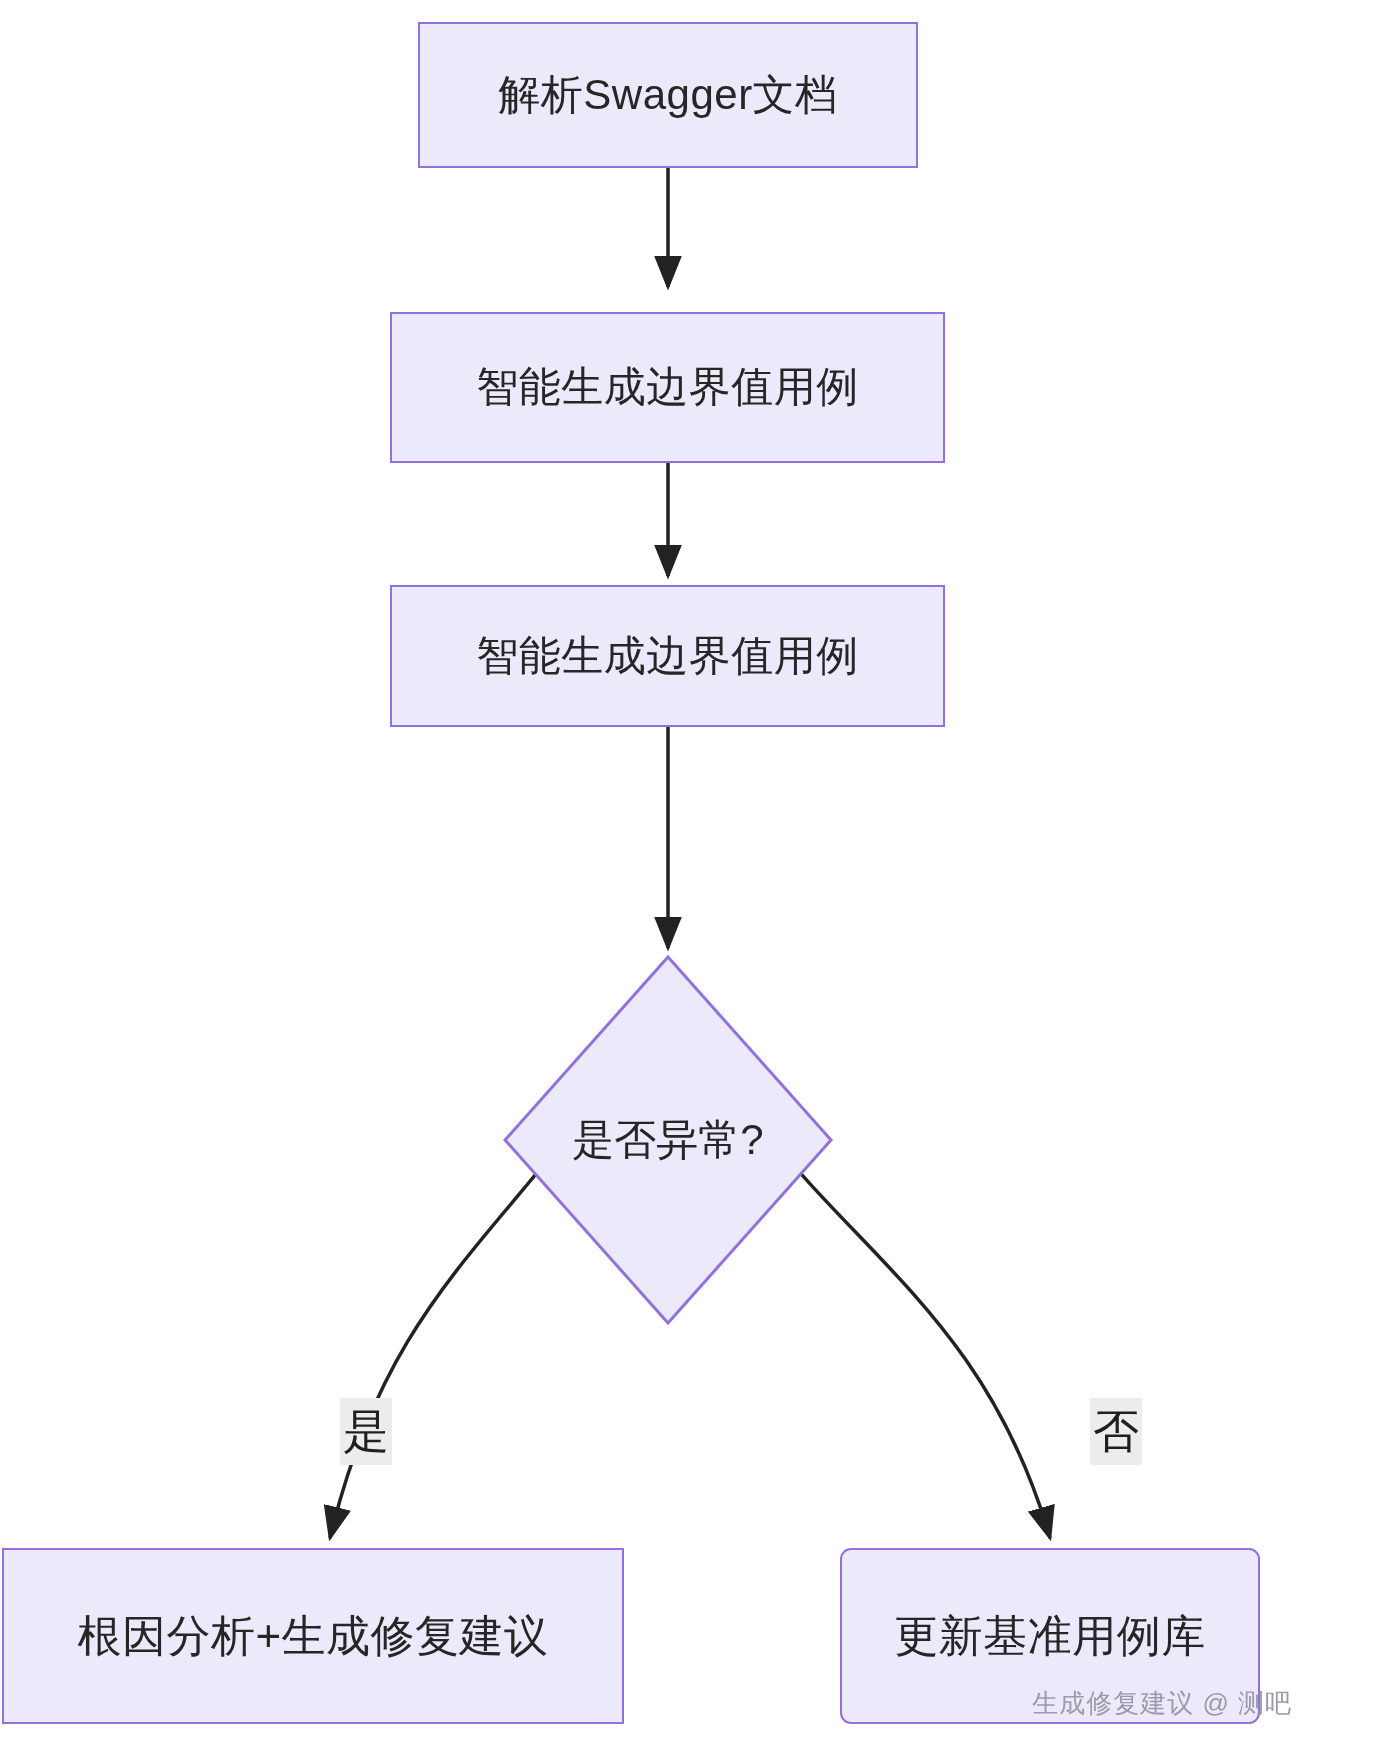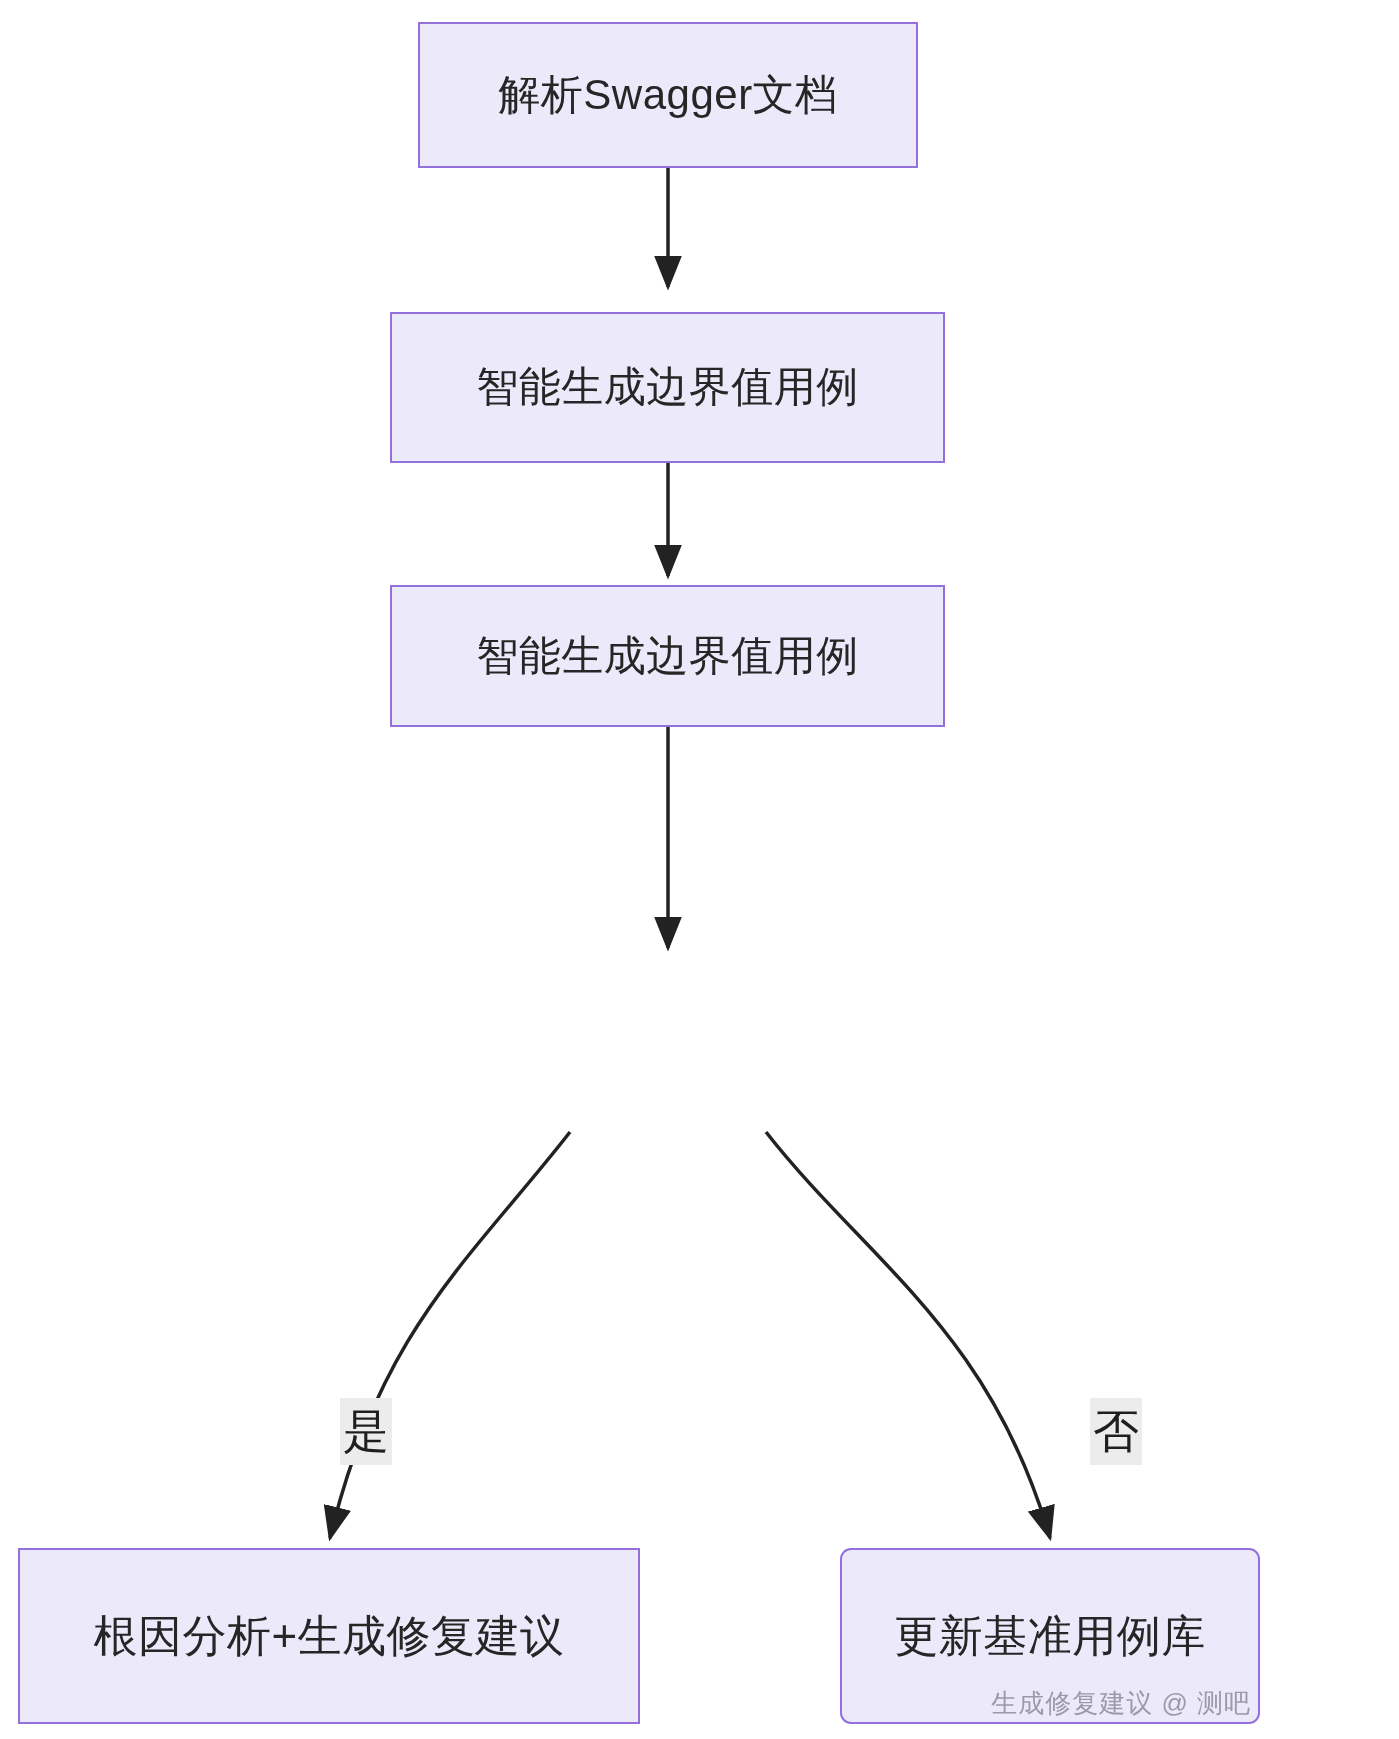--- a/index.html
+++ b/index.html
@@ -10,20 +10,21 @@
   }
   body {
     font-family: "Liberation Sans", "DejaVu Sans", sans-serif;
   }
   #canvas {
     position: relative;
     width: 1279px;
     height: 1739px;
     background: #ffffff;
     overflow: hidden;
+    padding-left: 41px;
   }
   
   .node {
     position: absolute;
     box-sizing: border-box;
     background: #ECEAFA;
     border: 2px solid #9370DB;
     display: flex;
     align-items: center;
     justify-content: center;
@@ -32,21 +33,21 @@
   .node .node-label {
     font-size: 42px;
     line-height: 1.1;
     letter-spacing: 0.5px;
     white-space: nowrap;
     color: #262626;
   }
   #node-parse       { left: 418px; top: 22px;   width: 500px; height: 146px; }
   #node-generate    { left: 390px; top: 312px;  width: 555px; height: 151px; }
   #node-execute     { left: 390px; top: 585px;  width: 555px; height: 142px; }
-  #node-rootcause   { left: 18px;  top: 1548px; width: 622px; height: 176px; }
+  #node-rootcause   { left: 2px;  top: 1548px; width: 622px; height: 176px; }
   #node-baseline    { left: 840px; top: 1548px; width: 420px; height: 176px; border-radius: 11px; }
   #node-rootcause .node-label,
   #node-baseline  .node-label { font-size: 44px; }
 
   
   #node-decision {
     position: absolute;
     left: 503px;
     top: 955px;
     width: 330px;
@@ -135,20 +136,26 @@
   </div>
 
   <div class="node" id="node-generate">
     <span class="node-label">智能生成边界值用例</span>
   </div>
 
   <div class="node" id="node-execute">
     <span class="node-label">智能生成边界值用例</span>
   </div>
 
+  <div id="node-decision">
+    <svg class="diamond-shape" viewBox="0 0 330 370" preserveAspectRatio="none" xmlns="http://www.w3.org/2000/svg">
+      <polygon points="165,2 328,185 165,368 2,185" fill="#ECEAFA" stroke="#9370DB" stroke-width="3"></polygon>
+    </svg>
+    <div class="diamond-text">是否异常?</div>
+  </div>
 
   <div class="edge-label" id="edge-label-yes">是</div>
 
   <div class="edge-label" id="edge-label-no">否</div>
 
   <div class="node" id="node-rootcause">
     <span class="node-label">根因分析+生成修复建议</span>
   </div>
 
   <div class="node" id="node-baseline">

